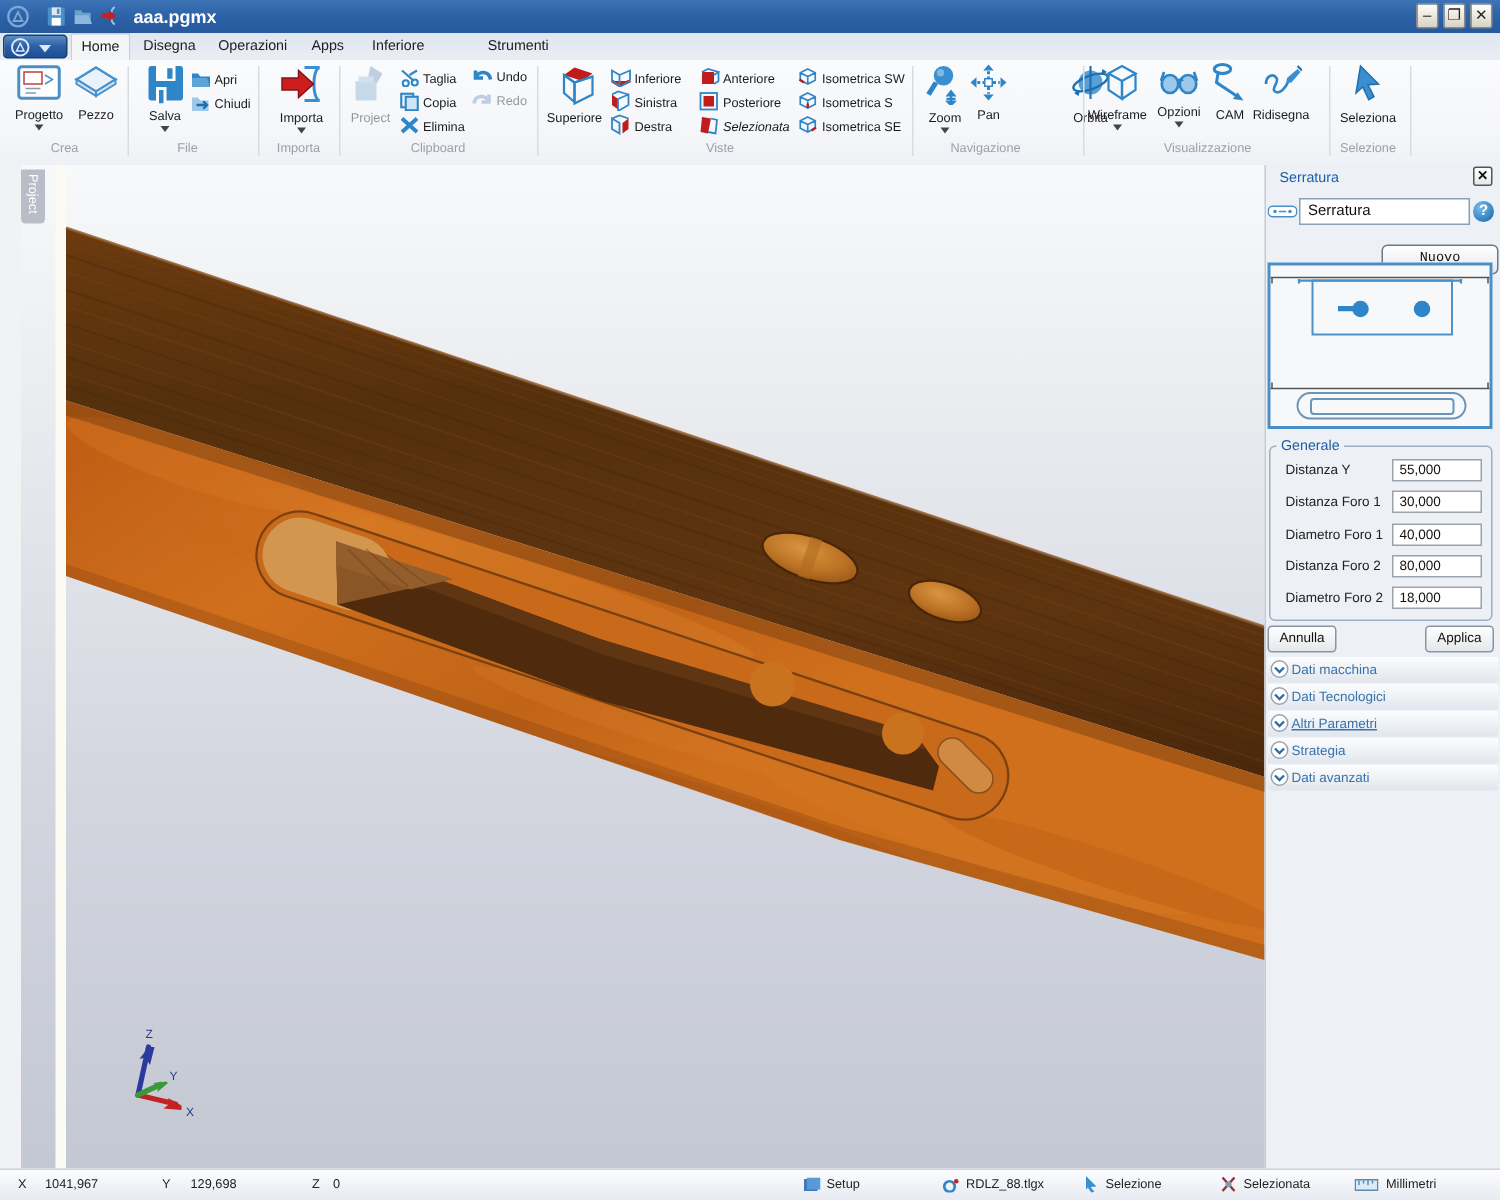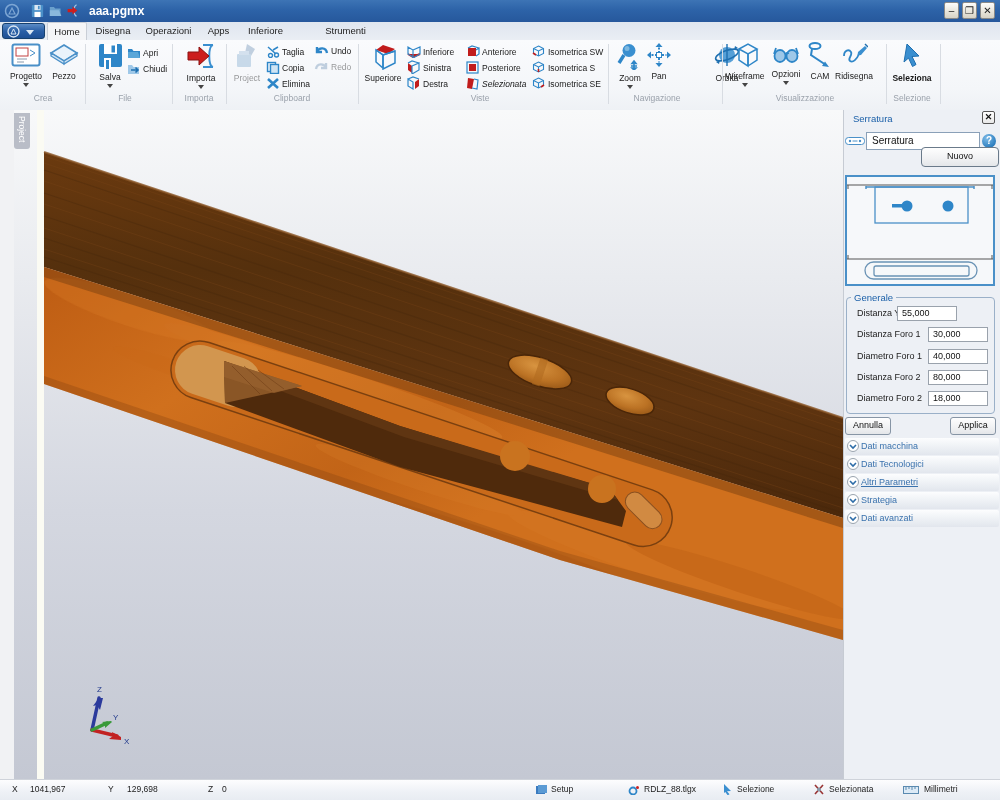--- a/index.html
+++ b/index.html
@@ -314,21 +314,21 @@
     <svg width="27" height="26" viewBox="0 0 27 26">
         <path d="M3 14c0-6 5-7 7-4s-4 7-1 9 7-2 9-7" fill="none" stroke="#2e86c8" stroke-width="1.8"></path>
         <path d="M17 10l7-6 2 2-6 7-3.5.5z" fill="#3a8fd0"></path>
         <path d="M24 2l3 3" stroke="#1e6fb0" stroke-width="1.4"></path>
       </svg>
     <div class="lbl">Ridisegna</div>
   </div>
   <div class="grplabel abs" style="left:772px;width:66px;">Visualizzazione</div>
   <div class="gsep abs" style="left:886px;"></div>
 
-  <div class="bigbtn abs" style="left:892px;width:40px;font-weight:bold;">
+  <div class="bigbtn abs" style="left:892px;width:40px;">
     <svg width="24" height="28" viewBox="0 0 24 28">
         <path d="M7 2l12 12-7 .5 4 8-3.5 2-4-8.5L4 20z" fill="#3a8fd0" stroke="#1e6fb0" stroke-width="1"></path>
       </svg>
     <div class="lbl">Seleziona</div>
   </div>
   <div class="grplabel abs" style="left:882px;width:60px;">Selezione</div>
   <div class="gsep abs" style="left:940px;"></div>
 
   <div id="main" class="abs">
   <svg width="1000" height="669" viewBox="0 110 1000 669" style="position:absolute;left:0;top:0;">
@@ -458,39 +458,39 @@
 
   <svg class="abs" style="left:845px;top:135px;" width="20" height="12" viewBox="0 0 20 12">
       <rect x="0.5" y="2.5" width="19" height="7" rx="3" fill="#fff" stroke="#4a90c8"></rect>
       <circle cx="5" cy="6" r="1.2" fill="#4a90c8"></circle>
       <circle cx="15" cy="6" r="1.2" fill="#4a90c8"></circle>
       <path d="M7.5 6h5" stroke="#4a90c8"></path>
     </svg>
   <div class="abs" style="left:866px;top:132px;width:114px;height:18px;background:#fff;border:1px solid #8aa0b8;box-sizing:border-box;font-size:10px;color:#111;padding:2px 0 0 5px;">Serratura</div>
   <div class="abs" style="left:982px;top:134px;width:14px;height:14px;border-radius:50%;background:radial-gradient(circle at 35% 30%,#7dbbe8,#2e7fc0 70%,#1a5fa0);color:#fff;font-size:10px;font-weight:bold;text-align:center;line-height:14px;">?</div>
 
-  <div class="btn" style="left:921px;top:147px;width:76px;height:18px;line-height:17px;border-radius:4px;border:1.5px solid #6a7a8a;">Nuovo</div>
+  <div class="btn" style="left:921px;top:163px;width:76px;height:18px;line-height:17px;border-radius:4px;border:1.5px solid #6a7a8a;font-family:Liberation Mono, monospace;">Nuovo</div>
 
   <div class="abs" style="left:845px;top:175px;width:150px;height:111px;background:#f6f8fa;border:2px solid #4a90c8;box-sizing:border-box;"></div>
   <svg class="abs" style="left:845px;top:175px;" width="150" height="111" viewBox="0 0 150 111">
     <path d="M2,10 H148 M3,10 v4 M147,10 v4" stroke="#555" stroke-width="1" fill="none"></path>
     <path d="M21,12 H129 M21,11 v3 M129,11 v3" stroke="#4a90c8" stroke-width="1.5" fill="none"></path>
     <rect x="30" y="12" width="93" height="36" fill="none" stroke="#4a90c8" stroke-width="1.3"></rect>
     <circle cx="62" cy="31" r="5.5" fill="#2e86c8"></circle>
     <rect x="47" y="29" width="12" height="3.5" fill="#2e86c8"></rect>
     <circle cx="103" cy="31" r="5.5" fill="#2e86c8"></circle>
     <path d="M2,84 H148 M3,84 v-4 M147,84 v-4" stroke="#555" stroke-width="1" fill="none"></path>
     <rect x="20" y="87" width="112" height="17" rx="8.5" fill="none" stroke="#6a93b5" stroke-width="1.3"></rect>
     <rect x="29" y="91" width="95" height="10" rx="2" fill="none" stroke="#6a93b5" stroke-width="1.3"></rect>
   </svg>
 
   <div class="abs" style="left:846px;top:297px;width:147px;height:115px;border:1px solid #9ab0c8;border-radius:4px;"></div>
   <div class="abs rp-blue" style="left:851px;top:292px;font-size:9.5px;background:#edf0f5;padding:0 3px;">Generale</div>
   <div class="flabel" style="left:857px;top:308px;">Distanza Y</div>
-    <div class="field" style="left:897px;top:306px;">55,000</div>
+    <div class="field" style="left:928px;top:306px;">55,000</div>
   <div class="flabel" style="left:857px;top:329px;">Distanza Foro 1</div>
     <div class="field" style="left:928px;top:327px;">30,000</div>
   <div class="flabel" style="left:857px;top:351px;">Diametro Foro 1</div>
     <div class="field" style="left:928px;top:349px;">40,000</div>
   <div class="flabel" style="left:857px;top:372px;">Distanza Foro 2</div>
     <div class="field" style="left:928px;top:370px;">80,000</div>
   <div class="flabel" style="left:857px;top:393px;">Diametro Foro 2</div>
     <div class="field" style="left:928px;top:391px;">18,000</div>
   <div class="btn" style="left:845px;top:417px;width:44px;height:16px;line-height:15px;">Annulla</div>
   <div class="btn" style="left:950px;top:417px;width:44px;height:16px;line-height:15px;">Applica</div>

